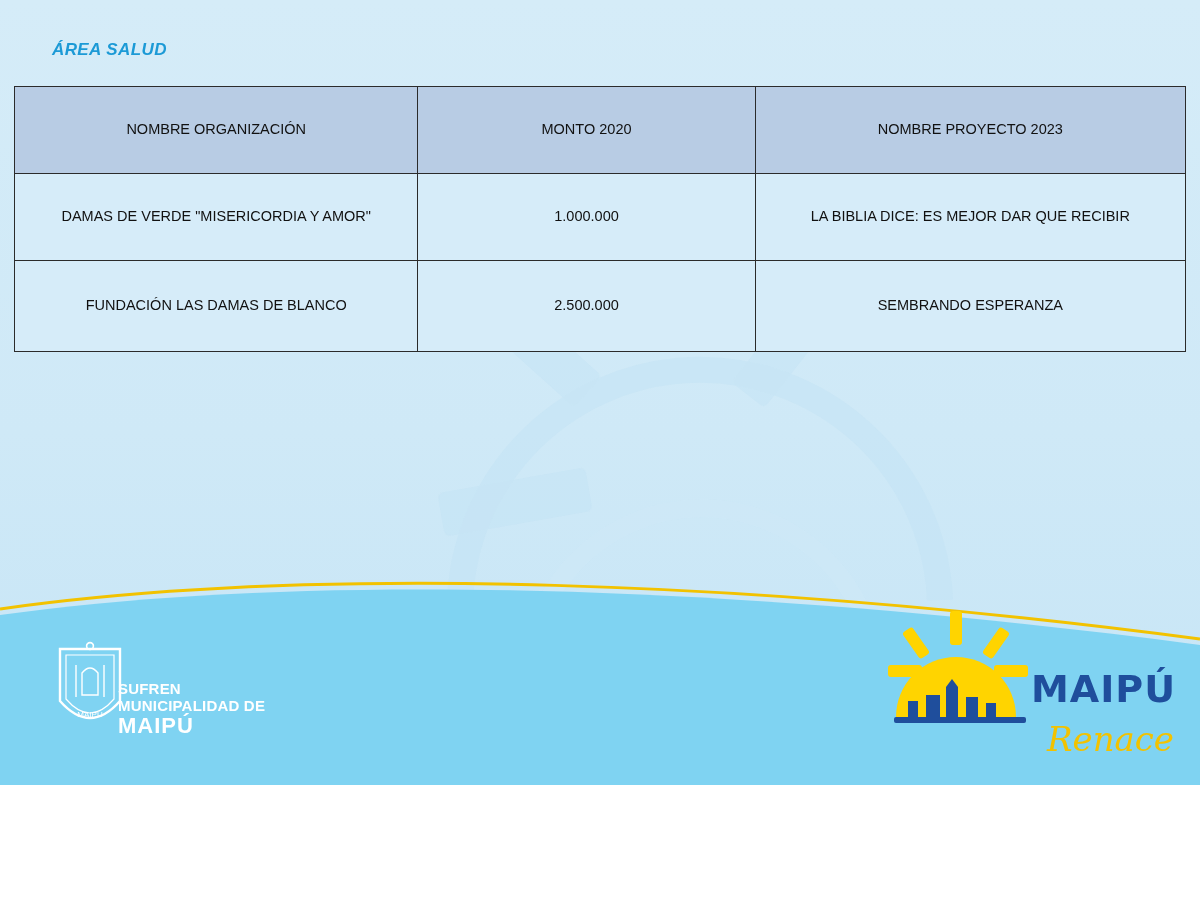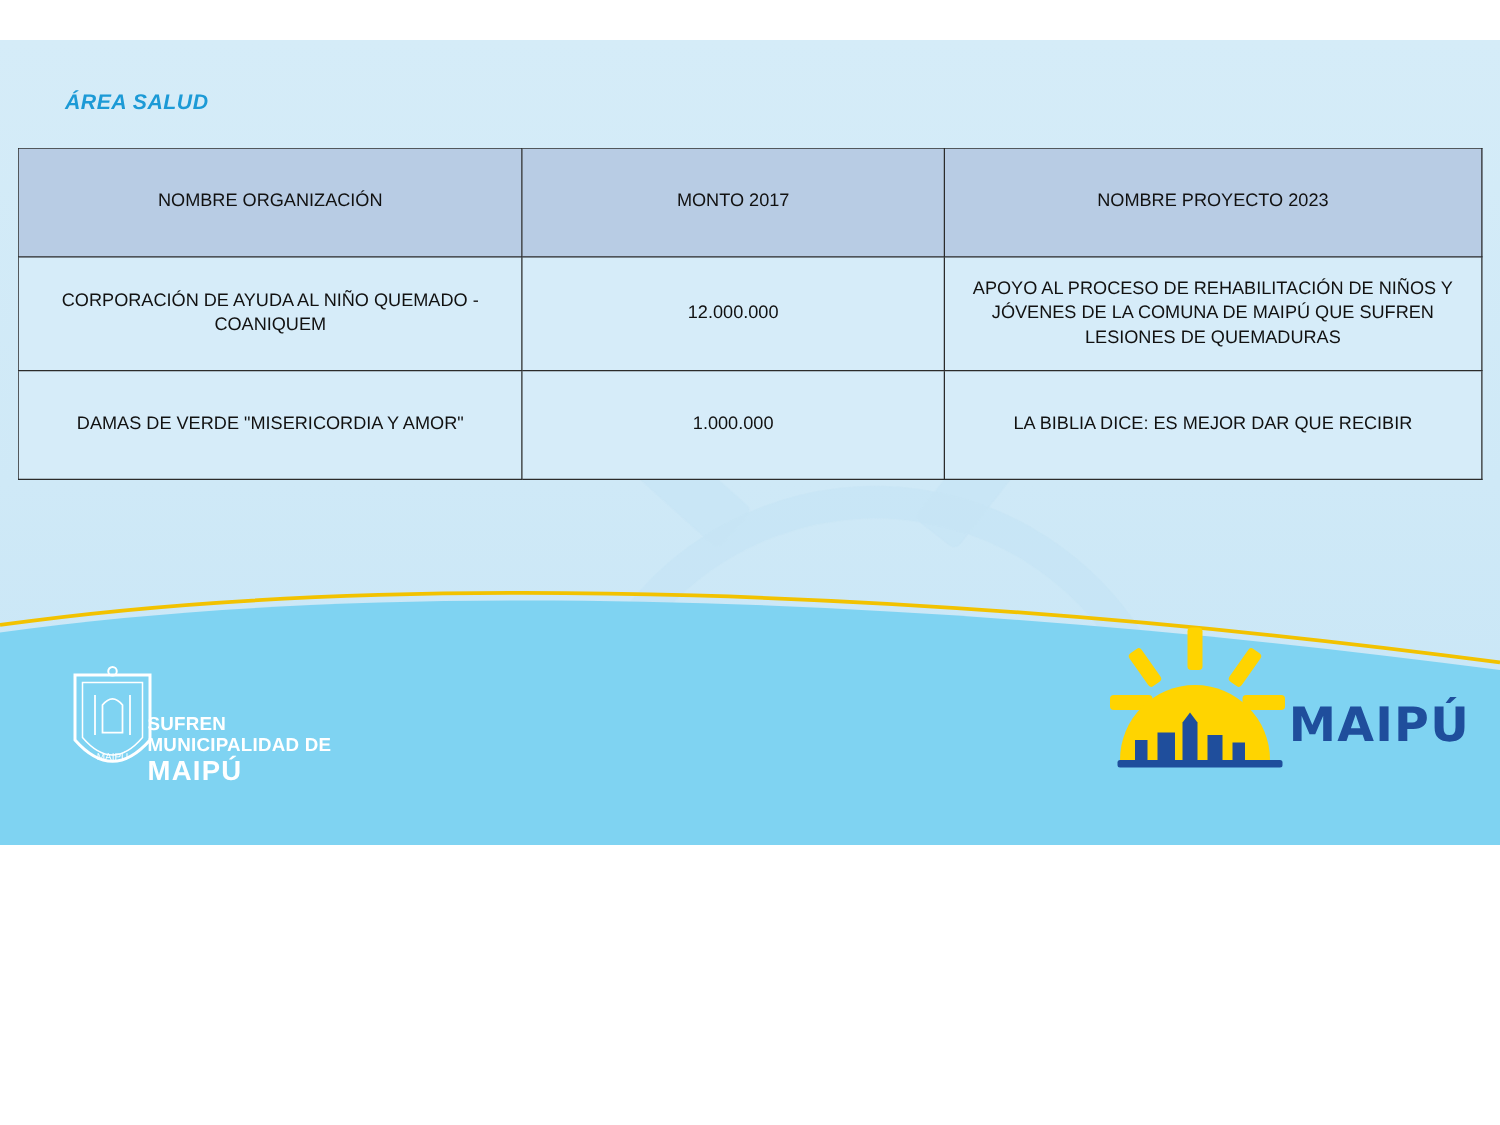--- a/index.html
+++ b/index.html
@@ -9,24 +9,23 @@
   body {
     width: 1200px;
     height: 900px;
     font-family: "Liberation Sans", sans-serif;
     background: #ffffff;
     overflow: hidden;
   }
   .slide {
     position: relative;
     width: 1200px;
-    height: 644px;
+    height: 785px;
     background: linear-gradient(180deg, #d5ecf8 0%, #cfe9f7 55%, #c6e5f6 100%);
     overflow: hidden;
-    margin-top: 32px;
   }
 
   
   .watermark {
     position: absolute;
     left: 420px;
     top: 180px;
     width: 560px;
     height: 560px;
     pointer-events: none;
@@ -166,34 +165,34 @@
     <path d="M110 470 A 175 175 0 0 1 450 455" fill="none" stroke="#cfe9f7" stroke-width="18" opacity="0.9"></path>
   </svg>
 
   <div class="title">ÁREA SALUD</div>
 
   <div class="table-wrap">
     <table class="data">
       <thead>
         <tr>
           <th class="col-org">NOMBRE ORGANIZACIÓN</th>
-          <th class="col-monto">MONTO 2017</th>
+          <th class="col-monto">MONTO 2020</th>
           <th class="col-proy">NOMBRE PROYECTO 2023</th>
         </tr>
       </thead>
       <tbody>
-        <tr class="row-1">
-          <td>CORPORACIÓN DE AYUDA AL NIÑO QUEMADO - COANIQUEM</td>
-          <td>12.000.000</td>
-          <td>APOYO AL PROCESO DE REHABILITACIÓN DE NIÑOS Y JÓVENES DE LA COMUNA DE MAIPÚ QUE SUFREN LESIONES DE QUEMADURAS</td>
-        </tr>
         <tr class="row-2">
           <td>DAMAS DE VERDE "MISERICORDIA Y AMOR"</td>
           <td>1.000.000</td>
           <td>LA BIBLIA DICE: ES MEJOR DAR QUE RECIBIR</td>
+        </tr>
+        <tr class="row-3">
+          <td>FUNDACIÓN LAS DAMAS DE BLANCO</td>
+          <td>2.500.000</td>
+          <td>SEMBRANDO ESPERANZA</td>
         </tr>
       </tbody>
     </table>
   </div>
 
   <svg class="footer-band" viewBox="0 0 1200 210" preserveAspectRatio="none">
     <path d="M0,40 C320,-5 760,12 1200,70 L1200,210 L0,210 Z" fill="#7fd3f2"></path>
     <path d="M0,34 C320,-11 760,6 1200,64" fill="none" stroke="#f2c200" stroke-width="3"></path>
   </svg>
 
@@ -226,14 +225,15 @@
     <g fill="#1f4e9c">
       <rect x="8" y="108" width="132" height="6" rx="2"></rect>
       <path d="M22 108 l0 -16 l10 0 l0 16 Z"></path>
       <path d="M40 108 l0 -22 l14 0 l0 22 Z"></path>
       <path d="M60 108 l0 -30 l6 -8 l6 8 l0 30 Z"></path>
       <path d="M80 108 l0 -20 l12 0 l0 20 Z"></path>
       <path d="M100 108 l0 -14 l10 0 l0 14 Z"></path>
     </g>
   </svg>
   <div class="brand-name">MAIPÚ</div>
+  <div class="brand-sub">Renace</div>
 
 </div>
 
 </body></html>

